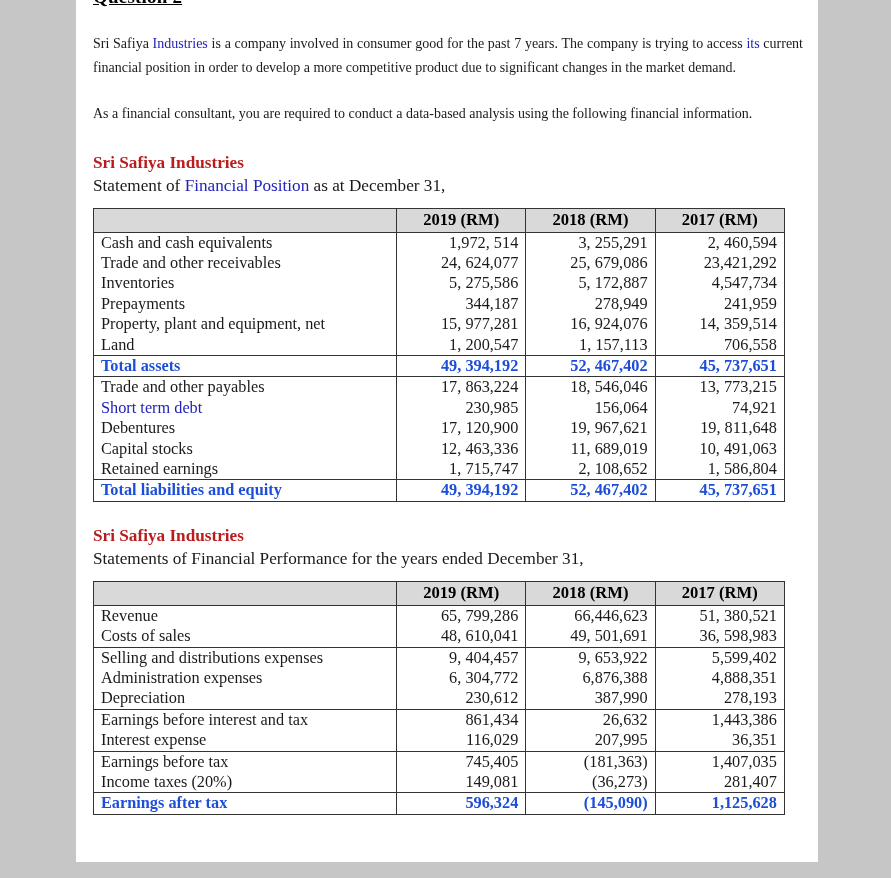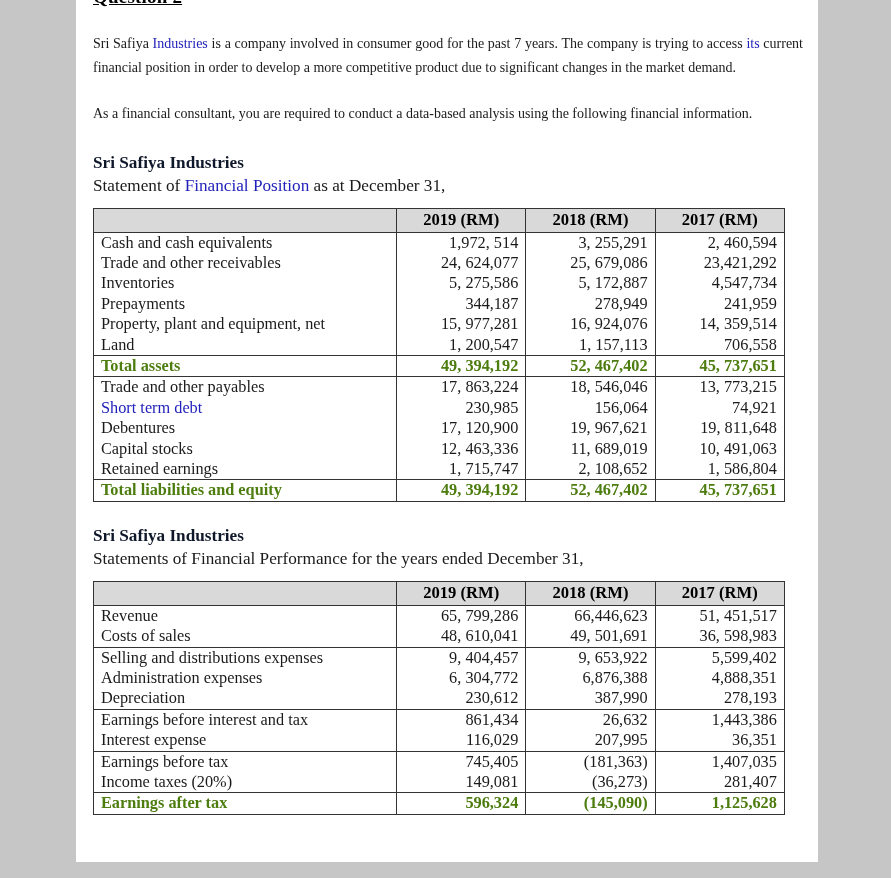--- a/index.html
+++ b/index.html
@@ -54,21 +54,21 @@
   .spacer-sm { height: 20px; }
   .spacer-md { height: 23px; }
   .spacer-lg { height: 25px; }
 
   .blue { color: #2222bb; }
 
   .org-name {
     font-weight: bold;
     font-size: 17.2px;
     line-height: 23px;
-    color: #0f172a;
+    color: #b91c1c;
   }
   .stmt-line {
     font-size: 17.2px;
     line-height: 23px;
     color: #1a1a1a;
   }
 
   table.fin {
     border-collapse: collapse;
     width: 691px;
@@ -110,21 +110,21 @@
   }
 
   td.lbl { text-align: left; border-left: 1.6px solid #333; }
   td.num { text-align: right; }
   td.num.last { border-right: 1.6px solid #333; margin-top: 27px; }
 
   tr.grp-end td { border-bottom: 1.6px solid #333; }
   tr.total td {
     font-weight: bold;
     border-bottom: 1.6px solid #333;
-    color: #4d7c0f;
+    color: #1d4ed8;
   }
 </style>
 </head>
 <body>
 
 <div id="page">
   <div id="content">
 
     <div class="q-title">Question 2</div>
 
@@ -260,21 +260,21 @@
           <th>2019 (RM)</th>
           <th>2018 (RM)</th>
           <th class="last">2017 (RM)</th>
         </tr>
       </thead>
       <tbody>
         <tr>
             <td class="lbl">Revenue</td>
             <td class="num">65, 799,286</td>
             <td class="num">66,446,623</td>
-            <td class="num last">51, 451,517</td>
+            <td class="num last">51, 380,521</td>
           </tr>
         <tr class="grp-end">
             <td class="lbl">Costs of sales</td>
             <td class="num">48, 610,041</td>
             <td class="num">49, 501,691</td>
             <td class="num last">36, 598,983</td>
           </tr>
         <tr>
             <td class="lbl">Selling and distributions expenses</td>
             <td class="num">9, 404,457</td>

